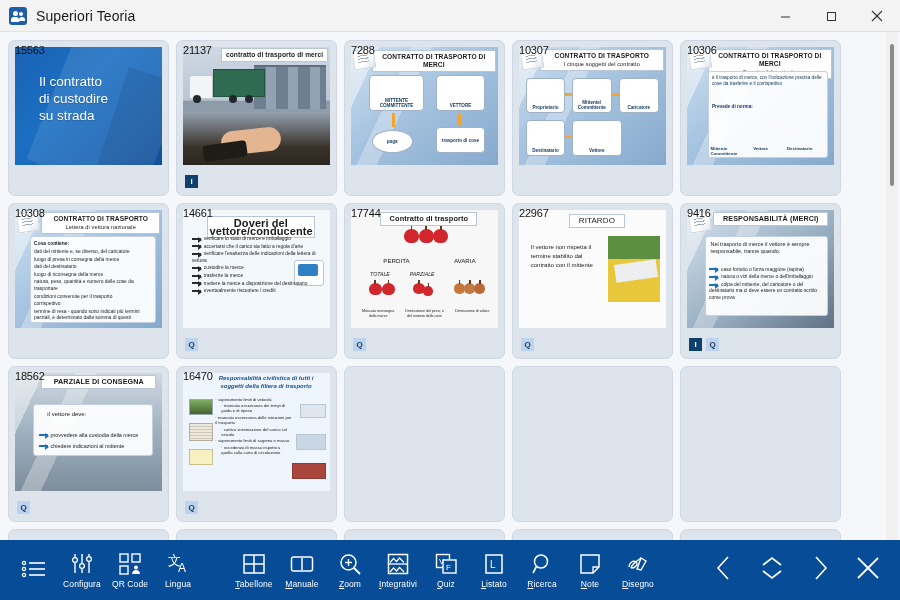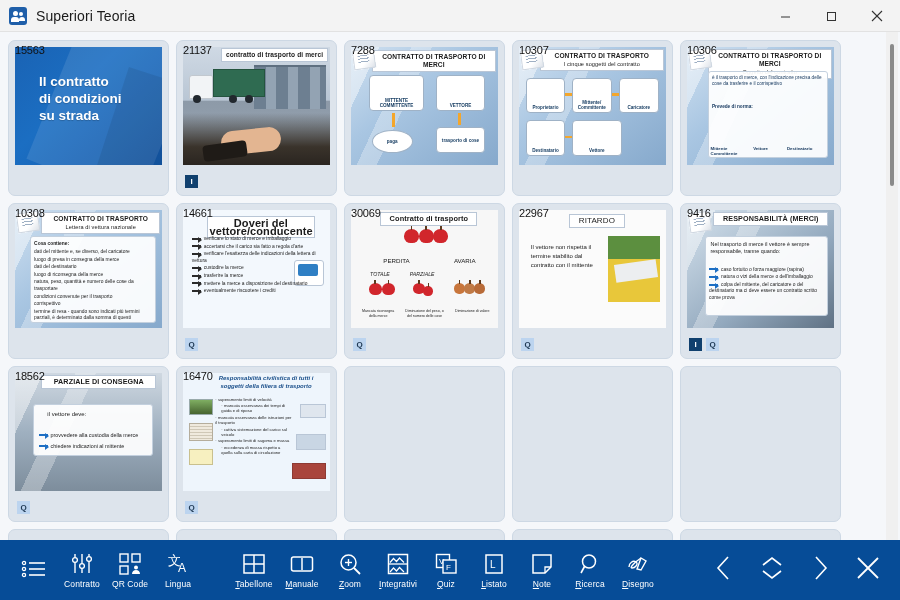--- a/index.html
+++ b/index.html
@@ -83,21 +83,21 @@
   .s1 { background: linear-gradient(135deg,#1a63b4 0%,#1b6ec2 40%,#1458a8 100%); }
   .s1::before {
     content:""; position:absolute; right:-10px; top:-20px; width:120px; height:160px;
     background: rgba(255,255,255,.10); transform: rotate(22deg);
   }
   .s1::after {
     content:""; position:absolute; right:-30px; top:30px; width:90px; height:160px;
     background: rgba(0,0,0,.08); transform: rotate(18deg);
   }
   .s1 .t {
-    position:absolute; left:24px; top:26px; color:#fff; font-weight:bold;
+    position:absolute; left:24px; top:26px; color:#fff; font-weight:normal;
     font-size:13.5px; line-height:17px; z-index:3; text-shadow:0 1px 1px rgba(0,0,0,.2);
   }
 
   
   .ph-title {
     position: absolute; left: 18%; top: 2px; right: 2px;
     background:#fff; border:1px solid #b9c6d6;
     font-size: 6.6px; font-weight: bold; text-align: center; color:#1b1b1b;
     padding: 2px 2px; line-height: 8px; letter-spacing:.1px;
   }
@@ -240,21 +240,21 @@
   </div>
 </div>
 
 <div class="content">
   <div class="grid">
 
     <div class="card">
       <div class="slide s1">
         <div class="t">
           <div>Il contratto</div>
-          <div>di condizioni</div>
+          <div>di custodire</div>
           <div>su strada</div>
         </div>
       </div>
       <div class="slide-id">15563</div>
     </div>
 
     <div class="card">
       <div class="slide">
         <div class="bg-warehouse">
           <div class="dock"></div>
@@ -387,21 +387,21 @@
         <div class="apple" style="left:21%;top:62%;width:13px;height:12px;"></div>
         <div class="apple" style="left:42%;top:62%;width:12px;height:11px;"></div>
         <div class="apple" style="left:49%;top:64%;width:10px;height:10px;"></div>
         <div class="apple" style="left:70%;top:62%;width:11px;height:11px;background:#c8763c;"></div>
         <div class="apple" style="left:77%;top:62%;width:11px;height:11px;background:#c07a46;"></div>
         <div class="apple" style="left:84%;top:62%;width:11px;height:11px;background:#b86b38;"></div>
         <div class="txt" style="left:6%;top:84%;width:25%;font-size:3.6px;line-height:4.4px;text-align:center;color:#222;">Mancata riconsegna della merce</div>
         <div class="txt" style="left:36%;top:84%;width:28%;font-size:3.6px;line-height:4.4px;text-align:center;color:#222;">Diminuzione del peso, o del numero delle cose</div>
         <div class="txt" style="left:70%;top:84%;width:25%;font-size:3.6px;line-height:4.4px;text-align:center;color:#222;">Diminuzione di valore</div>
       </div>
-      <div class="slide-id">30069</div>
+      <div class="slide-id">17744</div>
       <div class="badges">
         <span class="badge q">Q</span>
       </div>
     </div>
 
     <div class="card">
       <div class="slide" style="background:#fbfbfb;">
         <div class="ph-title" style="left:34%;top:4px;right:28%;font-size:8px;font-weight:normal;">RITARDO</div>
         <div class="txt" style="left:8%;top:28%;width:50%;font-size:6px;line-height:9px;color:#1b1b1b;">Il vettore non rispetta il termine stabilito dal contratto con il mittente</div>
         <div style="position:absolute;right:4%;top:22%;width:52px;height:66px;background:linear-gradient(to bottom,#5c8f3f 0 35%,#e8c73a 35% 100%);"></div>
@@ -510,21 +510,21 @@
     <span class="tb-icon">
       <svg width="24" height="22" viewBox="0 0 24 22">
         <line x1="5" y1="1" x2="5" y2="20" stroke="#fff" stroke-width="1.4"></line>
         <line x1="12" y1="1" x2="12" y2="20" stroke="#fff" stroke-width="1.4"></line>
         <line x1="19" y1="1" x2="19" y2="20" stroke="#fff" stroke-width="1.4"></line>
         <circle cx="5" cy="7" r="2.4" fill="#064c97" stroke="#fff" stroke-width="1.3"></circle>
         <circle cx="12" cy="13" r="2.4" fill="#064c97" stroke="#fff" stroke-width="1.3"></circle>
         <circle cx="19" cy="6" r="2.4" fill="#064c97" stroke="#fff" stroke-width="1.3"></circle>
       </svg>
     </span>
-    <span class="lbl">Contratto</span>
+    <span class="lbl">Configura</span>
   </div>
 
   <div class="tb-item">
     <span class="tb-icon">
       <svg width="22" height="22" viewBox="0 0 22 22">
         <rect x="1" y="1" width="8" height="8" fill="none" stroke="#fff" stroke-width="1.4"></rect>
         <rect x="13" y="1" width="8" height="8" fill="none" stroke="#fff" stroke-width="1.4"></rect>
         <rect x="1" y="13" width="8" height="8" fill="none" stroke="#fff" stroke-width="1.4"></rect>
         <circle cx="17" cy="14.5" r="2" fill="#fff"></circle>
         <path d="M13 21c0-2.6 1.8-4 4-4s4 1.4 4 4z" fill="#fff"></path>
@@ -609,35 +609,35 @@
         <text x="7" y="15" font-family="Liberation Sans, sans-serif" font-size="10" fill="#fff">L</text>
       </svg>
     </span>
     <span class="lbl"><u>L</u>istato</span>
   </div>
 
 
   <div class="tb-item">
     <span class="tb-icon">
       <svg width="22" height="22" viewBox="0 0 22 22">
+        <circle cx="10" cy="8.5" r="6.5" fill="none" stroke="#fff" stroke-width="1.5"></circle>
+        <line x1="5.5" y1="13.5" x2="2" y2="20" stroke="#fff" stroke-width="1.6"></line>
+      </svg>
+    </span>
+    <span class="lbl"><u>R</u>icerca</span>
+  </div>
+
+  <div class="tb-item">
+    <span class="tb-icon">
+      <svg width="22" height="22" viewBox="0 0 22 22">
         <path d="M2 2h18v12l-6 6H2z" fill="none" stroke="#fff" stroke-width="1.5"></path>
         <path d="M20 14h-6v6" fill="none" stroke="#fff" stroke-width="1.3"></path>
       </svg>
     </span>
     <span class="lbl"><u>N</u>ote</span>
-  </div>
-
-  <div class="tb-item">
-    <span class="tb-icon">
-      <svg width="22" height="22" viewBox="0 0 22 22">
-        <circle cx="10" cy="8.5" r="6.5" fill="none" stroke="#fff" stroke-width="1.5"></circle>
-        <line x1="5.5" y1="13.5" x2="2" y2="20" stroke="#fff" stroke-width="1.6"></line>
-      </svg>
-    </span>
-    <span class="lbl"><u>R</u>icerca</span>
   </div>
 
   <div class="tb-item">
     <span class="tb-icon">
       <svg width="24" height="22" viewBox="0 0 24 22">
         <path d="M3 14c0-4 4-7 7-5s-1 6-4 6 3-6 9-10" fill="none" stroke="#fff" stroke-width="1.4"></path>
         <path d="M15 5l5 3-5 9-4-1z" fill="none" stroke="#fff" stroke-width="1.4"></path>
       </svg>
     </span>
     <span class="lbl"><u>D</u>isegno</span>

